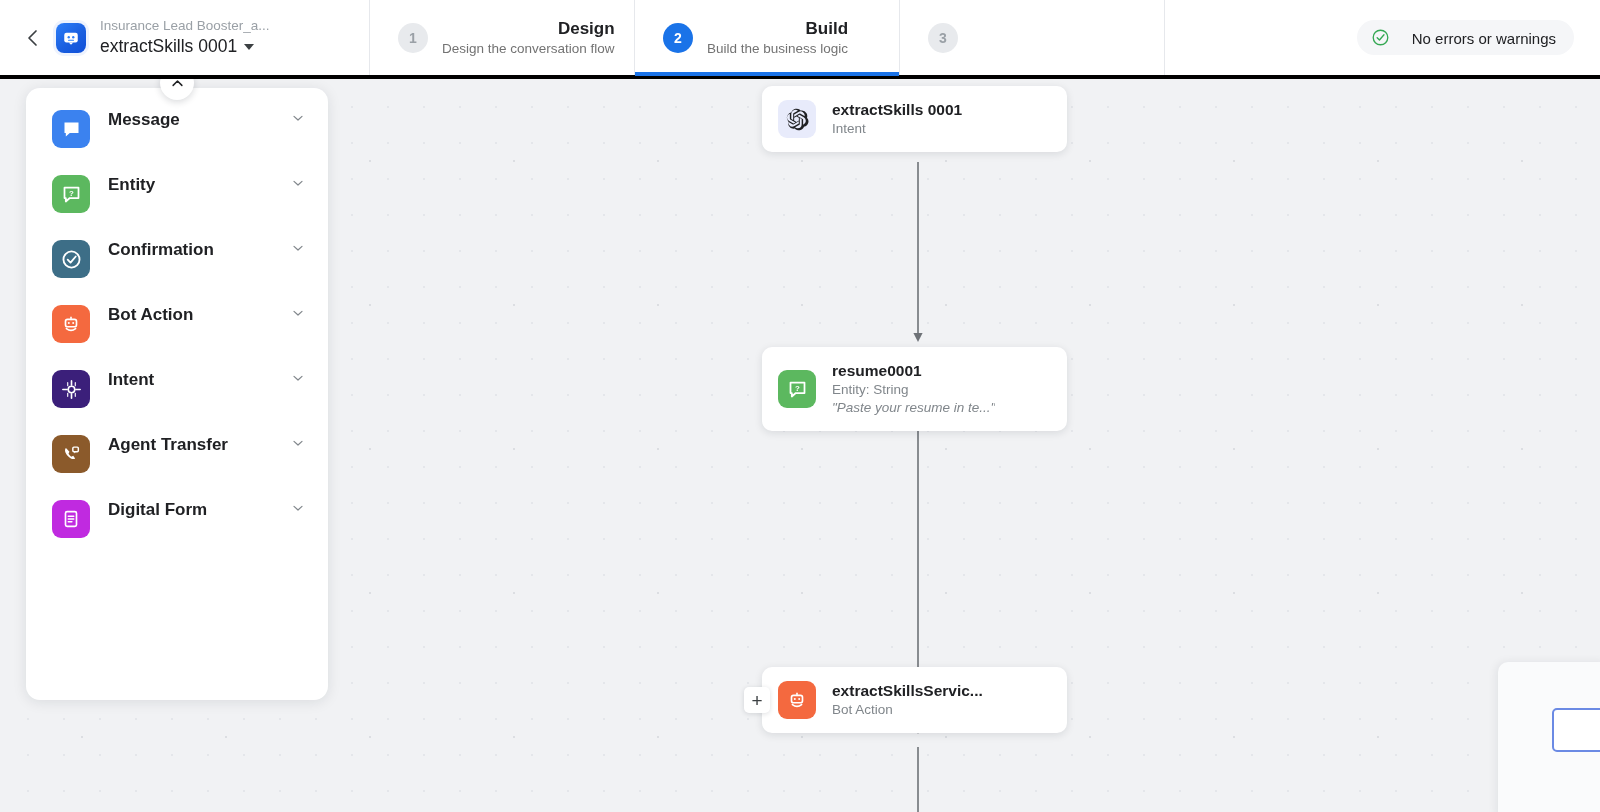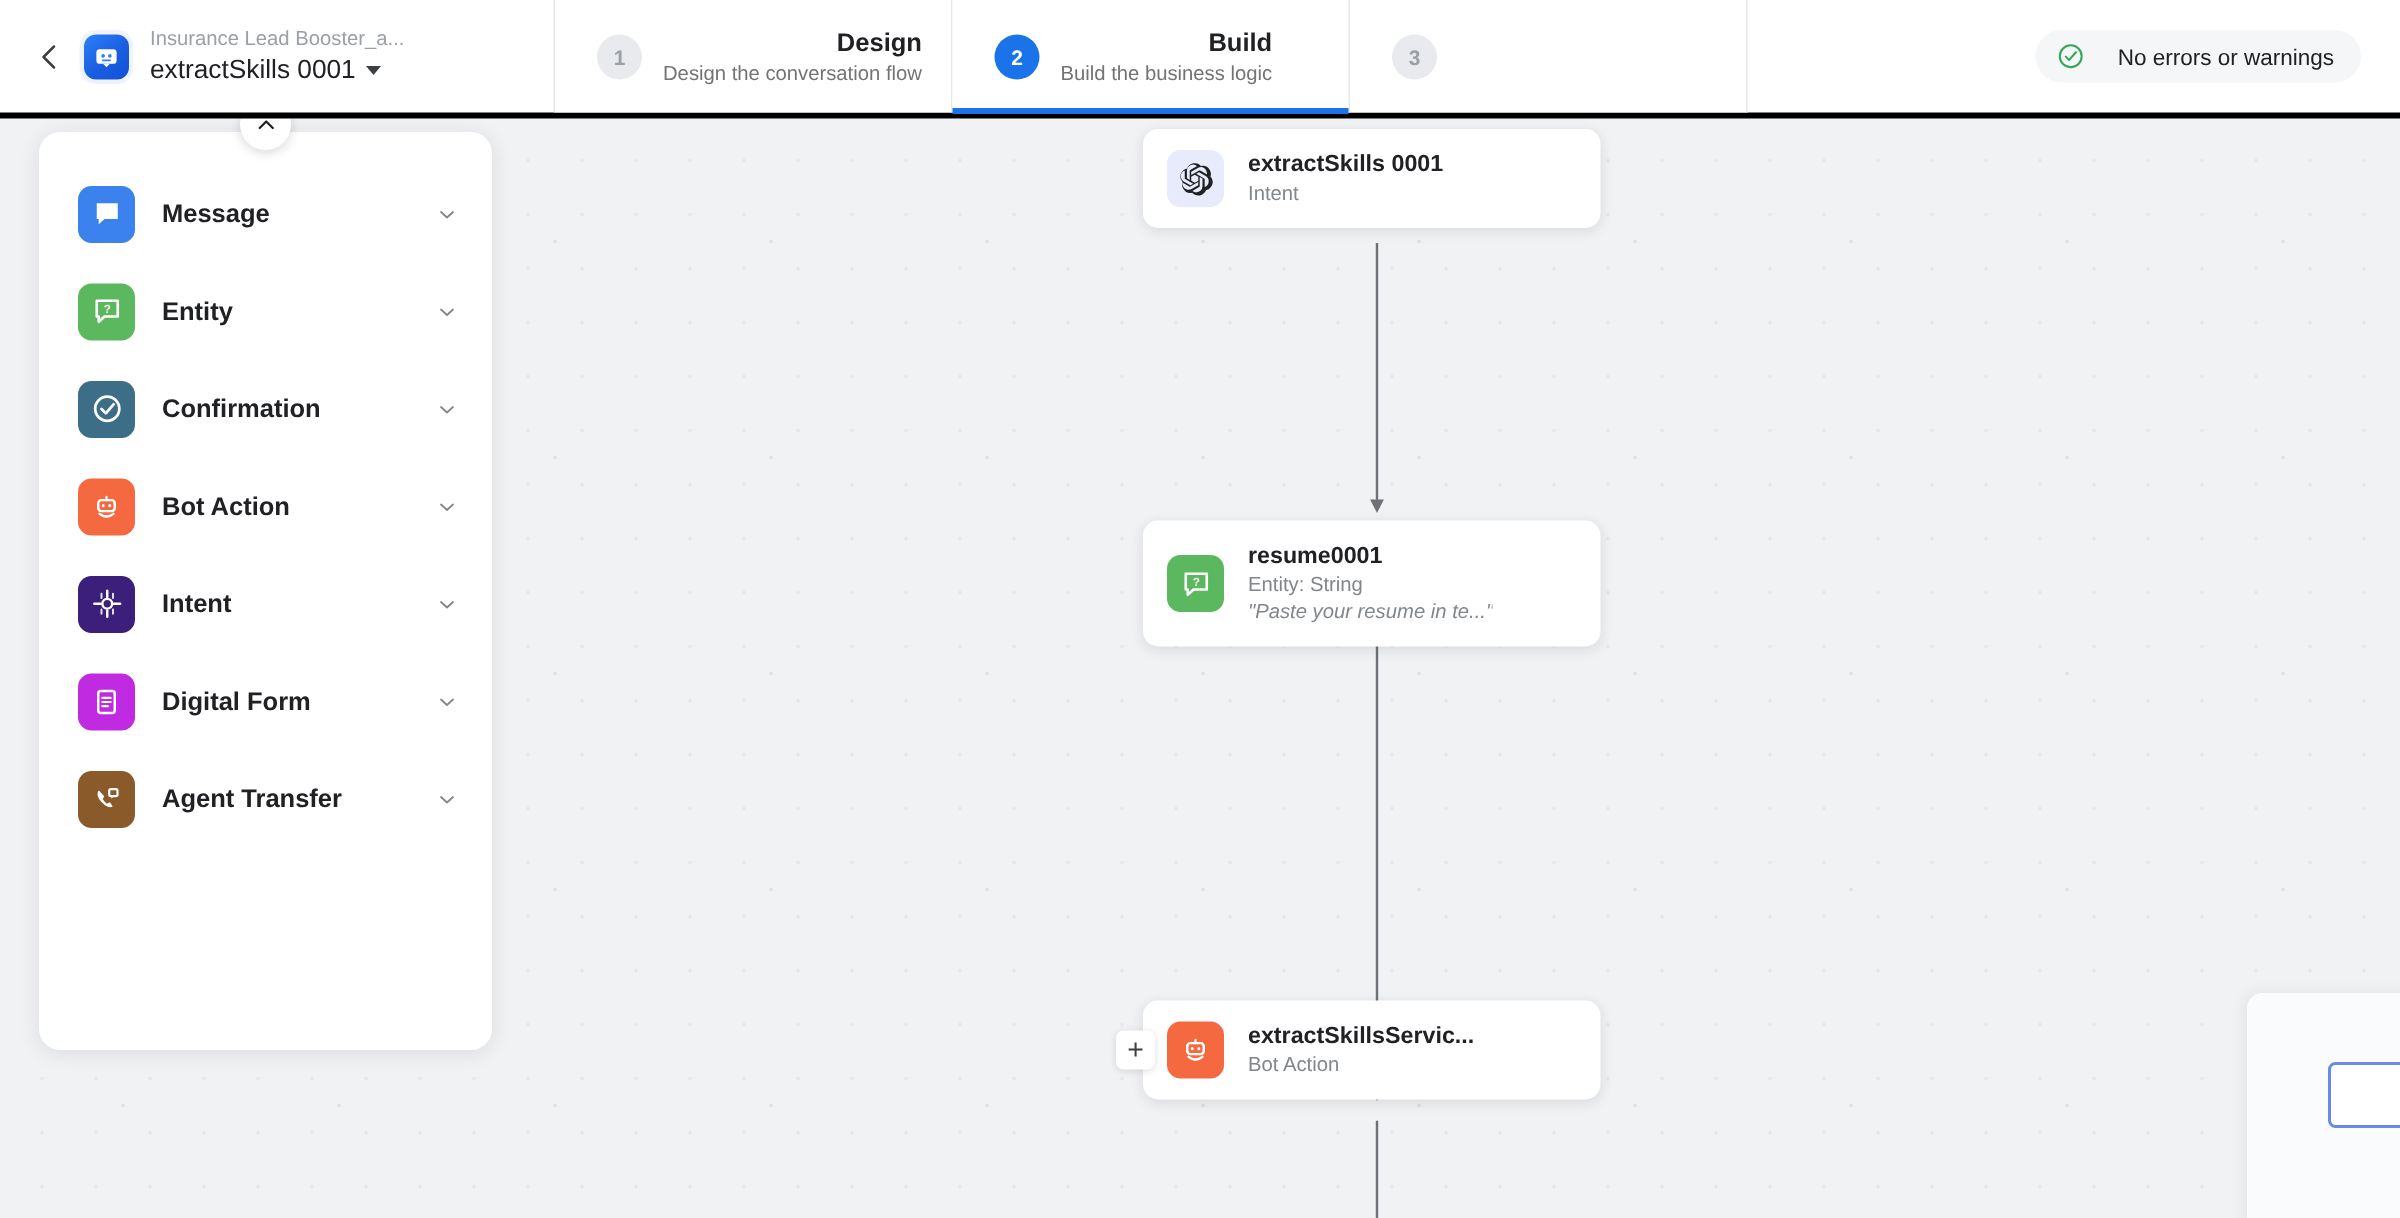--- a/index.html
+++ b/index.html
@@ -121,21 +121,21 @@
   }
   .collapse-btn {
     position: absolute; top: -22px; left: 50%; transform: translateX(-50%);
     width: 34px; height: 34px; border-radius: 50%;
     background: #fff;
     box-shadow: 0 2px 7px rgba(20,25,40,.16);
     display: flex; align-items: center; justify-content: center;
     cursor: pointer;
   }
   .pal-item {
-    height: 65px; display: flex; align-items: center;
+    height: 65px; display: flex; 
     padding: 0 22px 0 26px; cursor: pointer;
   }
   .pal-ico {
     width: 38px; height: 38px; flex: 0 0 38px;
     border-radius: 9px;
     display: flex; align-items: center; justify-content: center;
   }
   .pal-ico.plain { background: #f1f1f1; border-radius: 50%; }
   .pal-label {
     flex: 1; margin-left: 18px;
@@ -345,42 +345,42 @@
           <path d="M8 5 L8 8 M16 5 L16 8 M8 16 L8 19 M16 16 L16 19" stroke="#fff" stroke-width="1.4" stroke-linecap="round" opacity=".85"></path>
         </svg>
       </div>
       <span class="pal-label">Intent</span>
       <svg class="chev" viewBox="0 0 24 24">
         <path d="M6 9.5 L12 15 L18 9.5" fill="none" stroke="#80868b" stroke-width="1.8" stroke-linecap="round" stroke-linejoin="round"></path>
       </svg>
     </div>
 
     <div class="pal-item">
-      <div class="pal-ico" style="background:#c02ae0">
-        <svg width="22" height="22" viewBox="0 0 24 24">
-          <rect x="6" y="4" width="12" height="16" rx="1.8" fill="none" stroke="#fff" stroke-width="1.8"></rect>
-          <path d="M9 9 H15 M9 12 H15 M9 15 H13" stroke="#fff" stroke-width="1.6" stroke-linecap="round"></path>
-        </svg>
-      </div>
-      <span class="pal-label">Digital Form</span>
-      <svg class="chev" viewBox="0 0 24 24">
-        <path d="M6 9.5 L12 15 L18 9.5" fill="none" stroke="#80868b" stroke-width="1.8" stroke-linecap="round" stroke-linejoin="round"></path>
-      </svg>
-    </div>
-
-    <div class="pal-item">
       <div class="pal-ico" style="background:#8b5a2b">
         <svg width="22" height="22" viewBox="0 0 24 24">
           <path d="M6.5 5.5 C5 7 5 10 8 13.5 C11 17 14.5 18.5 16.5 17 L14.5 14
                    L12.2 15 C11 14 10 13 9.3 11.8 L10.3 9.6 Z" fill="#fff"></path>
           <rect x="14" y="4.5" width="6" height="5" rx="1.2" fill="none" stroke="#fff" stroke-width="1.6"></rect>
           <path d="M15.6 9.5 L15.6 11.4 L17.4 9.5" fill="#fff"></path>
         </svg>
       </div>
       <span class="pal-label">Agent Transfer</span>
+      <svg class="chev" viewBox="0 0 24 24">
+        <path d="M6 9.5 L12 15 L18 9.5" fill="none" stroke="#80868b" stroke-width="1.8" stroke-linecap="round" stroke-linejoin="round"></path>
+      </svg>
+    </div>
+
+    <div class="pal-item">
+      <div class="pal-ico" style="background:#c02ae0">
+        <svg width="22" height="22" viewBox="0 0 24 24">
+          <rect x="6" y="4" width="12" height="16" rx="1.8" fill="none" stroke="#fff" stroke-width="1.8"></rect>
+          <path d="M9 9 H15 M9 12 H15 M9 15 H13" stroke="#fff" stroke-width="1.6" stroke-linecap="round"></path>
+        </svg>
+      </div>
+      <span class="pal-label">Digital Form</span>
       <svg class="chev" viewBox="0 0 24 24">
         <path d="M6 9.5 L12 15 L18 9.5" fill="none" stroke="#80868b" stroke-width="1.8" stroke-linecap="round" stroke-linejoin="round"></path>
       </svg>
     </div>
 
   </div>
 
   <div class="flow">
 
     <svg class="conn" style="top:83px" width="12" height="185">

